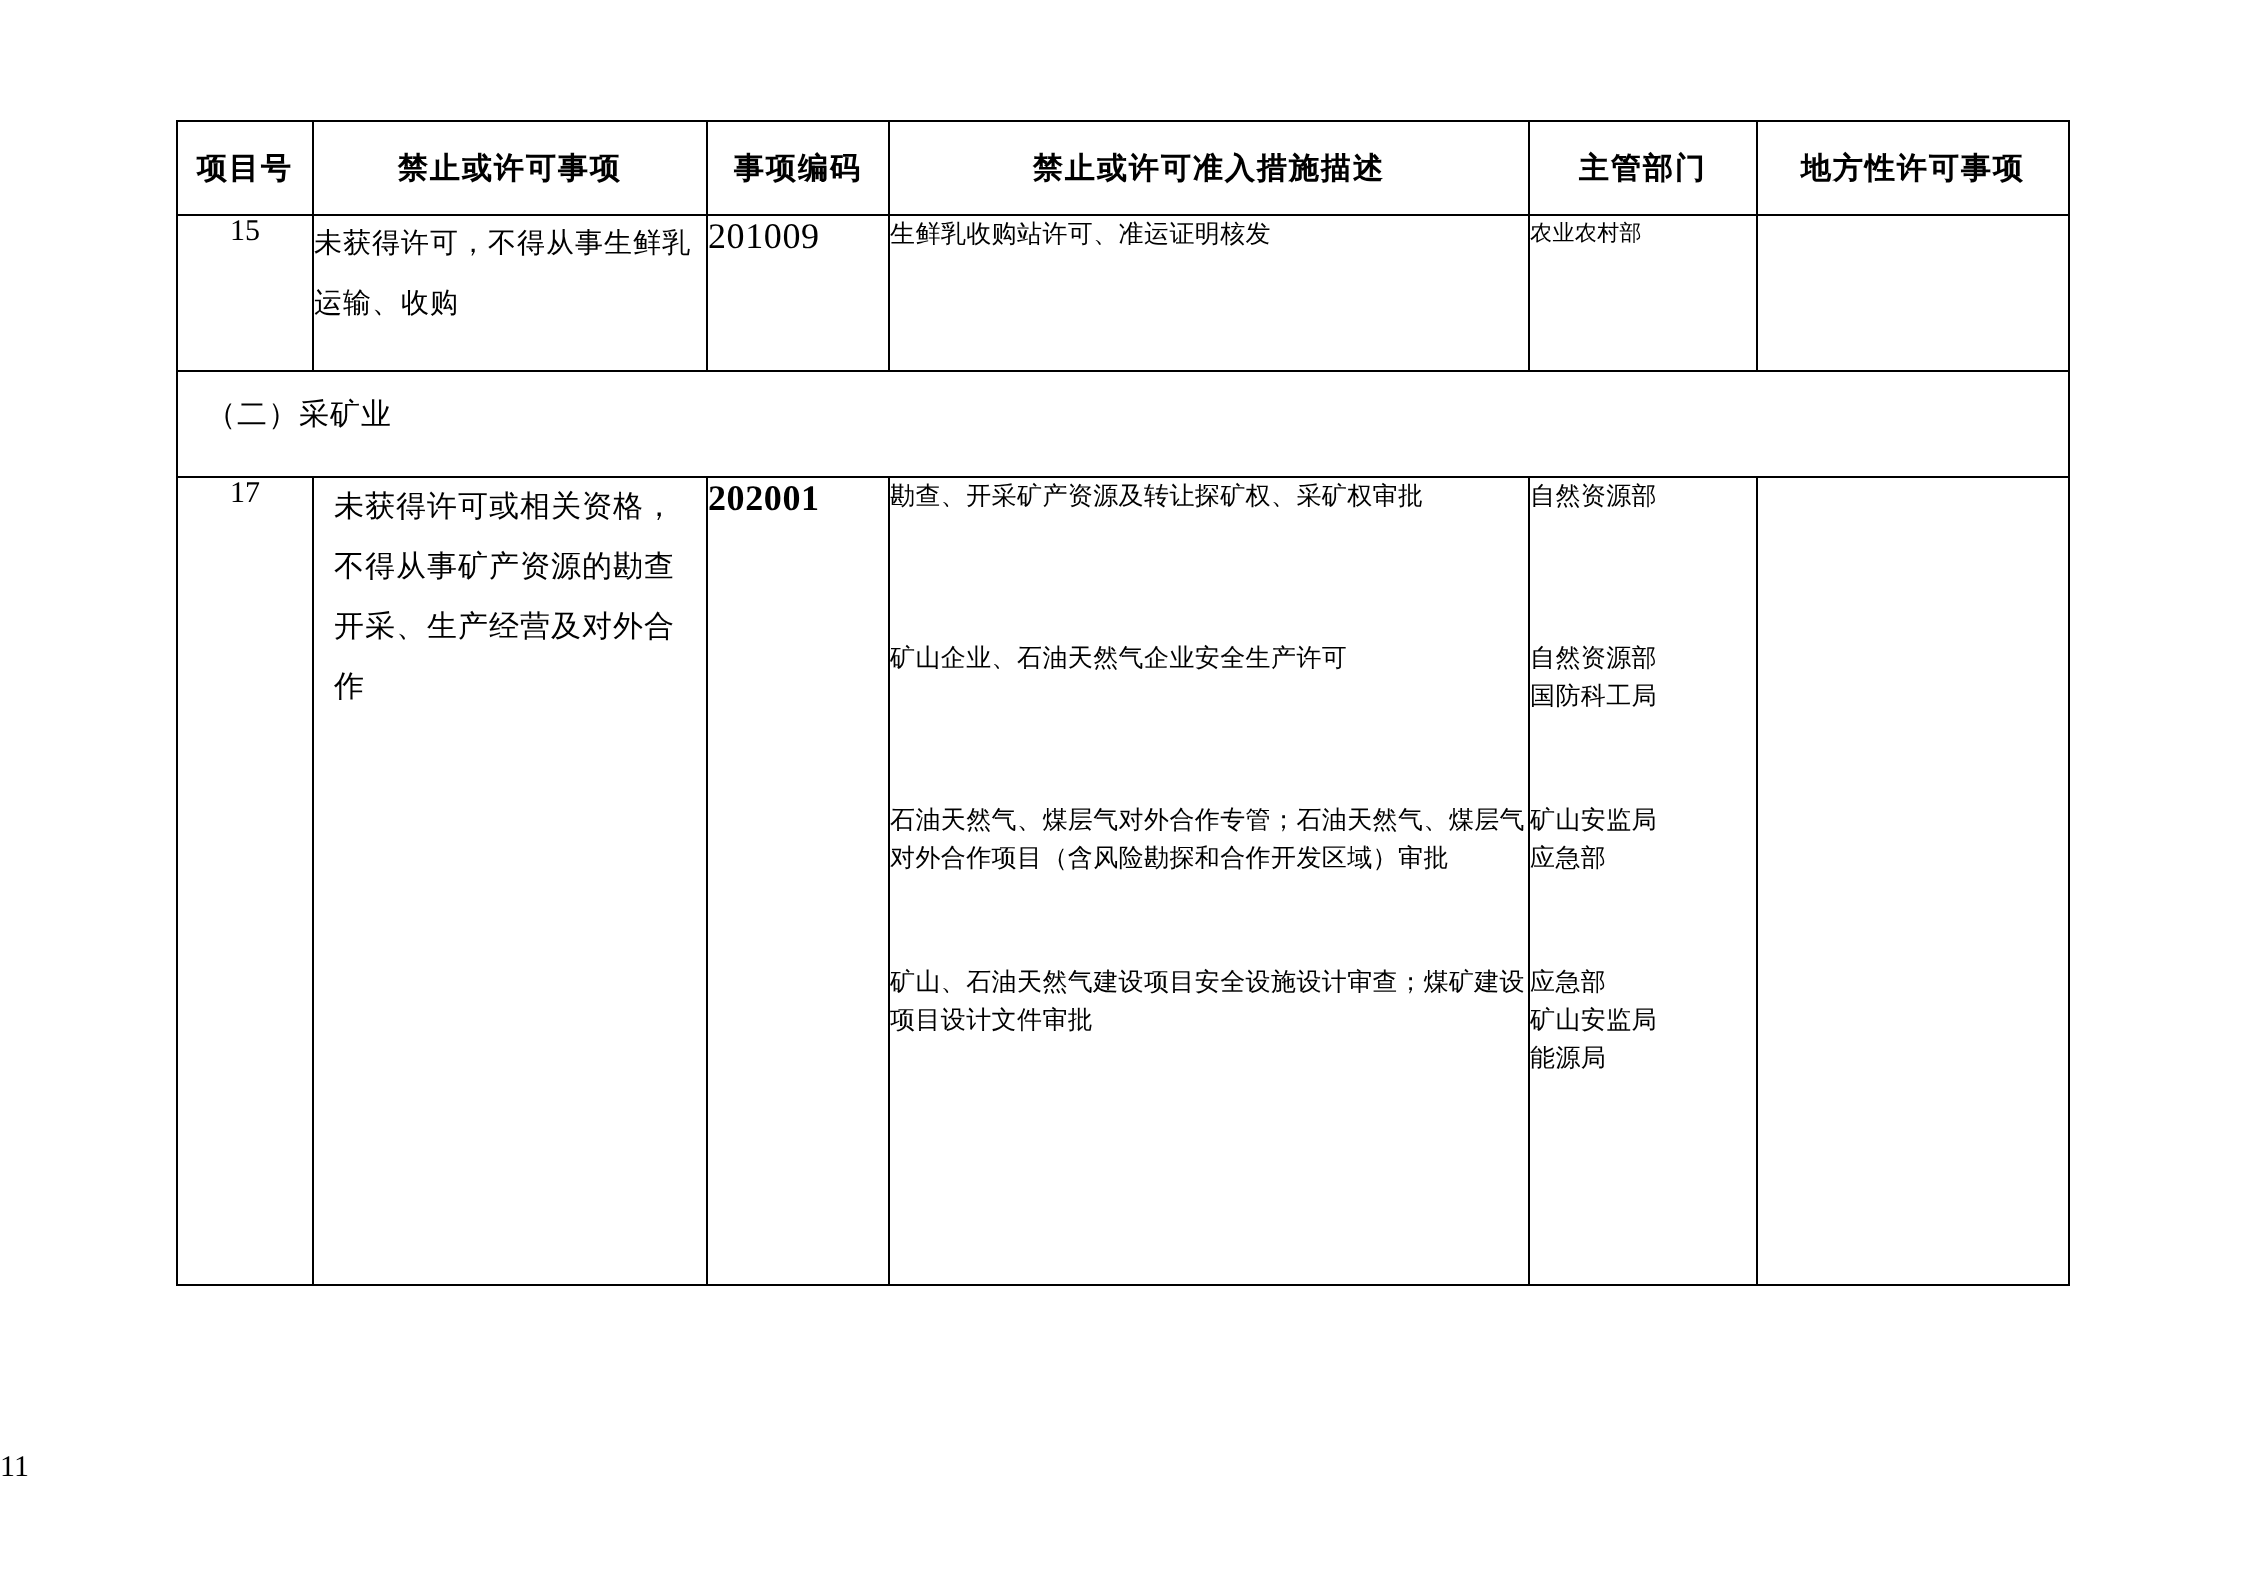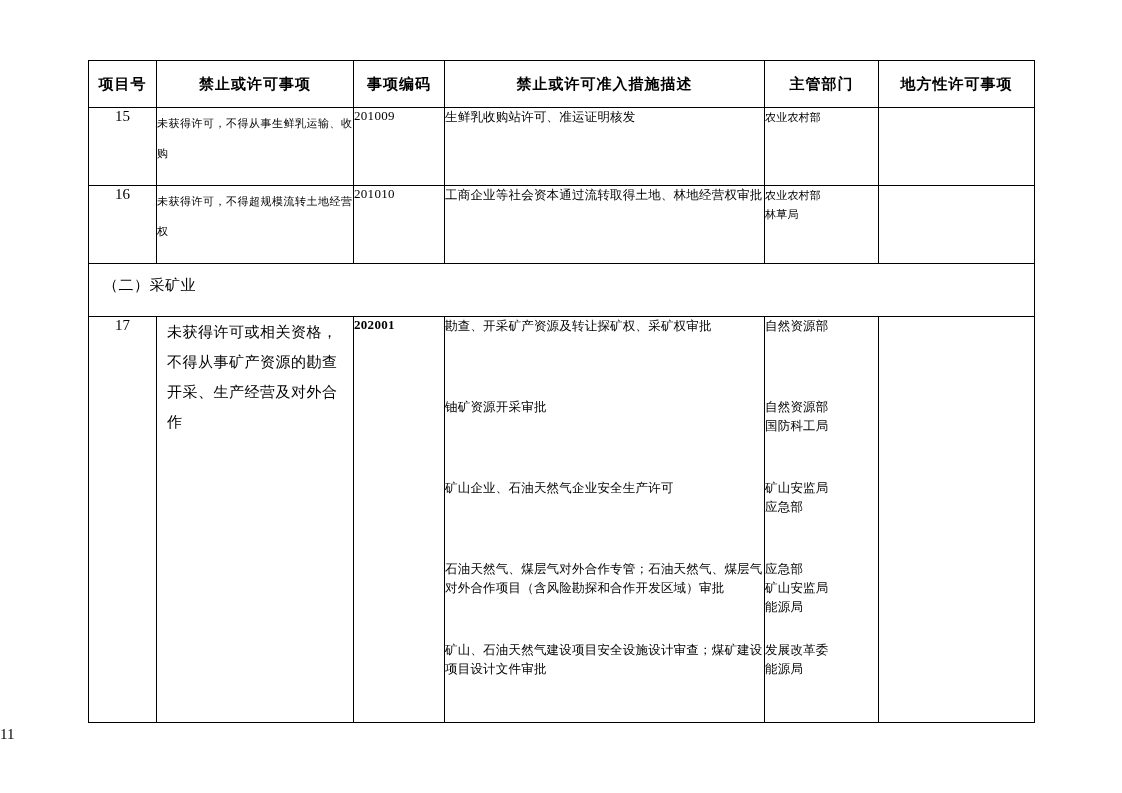--- a/index.html
+++ b/index.html
@@ -48,28 +48,28 @@
   col.c-desc  { width: 320px; }
   col.c-dept  { width: 114px; }
   col.c-local { width: 156px; }
 
   .cell-no {
     text-align: center;
     vertical-align: middle;
     font-size: 15px;
   }
   .cell-item {
-    font-size: 11px;
+    font-size: 14px;
     line-height: 30px;
     padding: 9px 8px 9px 10px;
     letter-spacing: 0.5px;
     margin-top: 48px;
   }
   .cell-code {
-    font-size: 13px;
+    font-size: 18px;
     padding: 14px 6px 6px 8px;
     letter-spacing: 0.3px;
   }
   .cell-desc {
     font-size: 12.5px;
     line-height: 19px;
     padding: 14px 8px 6px 8px;
     letter-spacing: 0.2px;
   }
   .cell-dept {
@@ -161,50 +161,38 @@
 
       <tr style="height:78px;">
         <td class="cell-no">15</td>
         <td class="cell-item">未获得许可，不得从事生鲜乳运输、收购</td>
         <td class="cell-code">201009</td>
         <td class="cell-desc">生鲜乳收购站许可、准运证明核发</td>
         <td class="cell-dept">农业农村部</td>
         <td class="cell-empty"></td>
       </tr>
 
-      <tr style="height:78px;">
-        <td class="cell-no">16</td>
-        <td class="cell-item">未获得许可，不得超规模流转土地经营权</td>
-        <td class="cell-code">201010</td>
-        <td class="cell-desc">工商企业等社会资本通过流转取得土地、林地经营权审批</td>
-        <td class="cell-dept" style="white-space:pre-line;">农业农村部
-林草局</td>
-        <td class="cell-empty"></td>
-      </tr>
 
       <tr class="section-row">
         <td colspan="6">（二）采矿业</td>
       </tr>
 
       <tr style="height:404px;">
         <td class="cell-no mid">17</td>
         <td class="mid">
           <div class="r17-item">未获得许可或相关资格，不得从事矿产资源的勘查开采、生产经营及对外合作</div>
         </td>
         <td class="cell-code mid" style="padding-top:0;font-weight:bold;">202001</td>
         <td style="padding:0;">
           <table class="sub">
             <tbody>
                 <tr>
                   <td class="blk blk-desc">勘查、开采矿产资源及转让探矿权、采矿权审批</td>
                 </tr>
             <tr>
-                  <td class="blk blk-desc">铀矿资源开采审批</td>
-                </tr>
-            <tr>
                   <td class="blk blk-desc">矿山企业、石油天然气企业安全生产许可</td>
                 </tr>
             <tr>
                   <td class="blk blk-desc">石油天然气、煤层气对外合作专管；石油天然气、煤层气对外合作项目（含风险勘探和合作开发区域）审批</td>
                 </tr>
             <tr>
                   <td class="blk blk-desc">矿山、石油天然气建设项目安全设施设计审查；煤矿建设项目设计文件审批</td>
                 </tr>
           </tbody>
             </table>
@@ -221,24 +209,20 @@
                 </tr>
             <tr>
                   <td class="blk blk-dept" style="white-space:pre-line;">矿山安监局
 应急部</td>
                 </tr>
             <tr>
                   <td class="blk blk-dept" style="white-space:pre-line;">应急部
 矿山安监局
 能源局</td>
                 </tr>
-            <tr>
-                  <td class="blk blk-dept" style="white-space:pre-line;">发展改革委
-能源局</td>
-                </tr>
           </tbody>
             </table>
         </td>
         <td class="cell-empty"></td>
       </tr>
     </tbody>
   </table>
 
   <div class="page-number">11</div>
 

